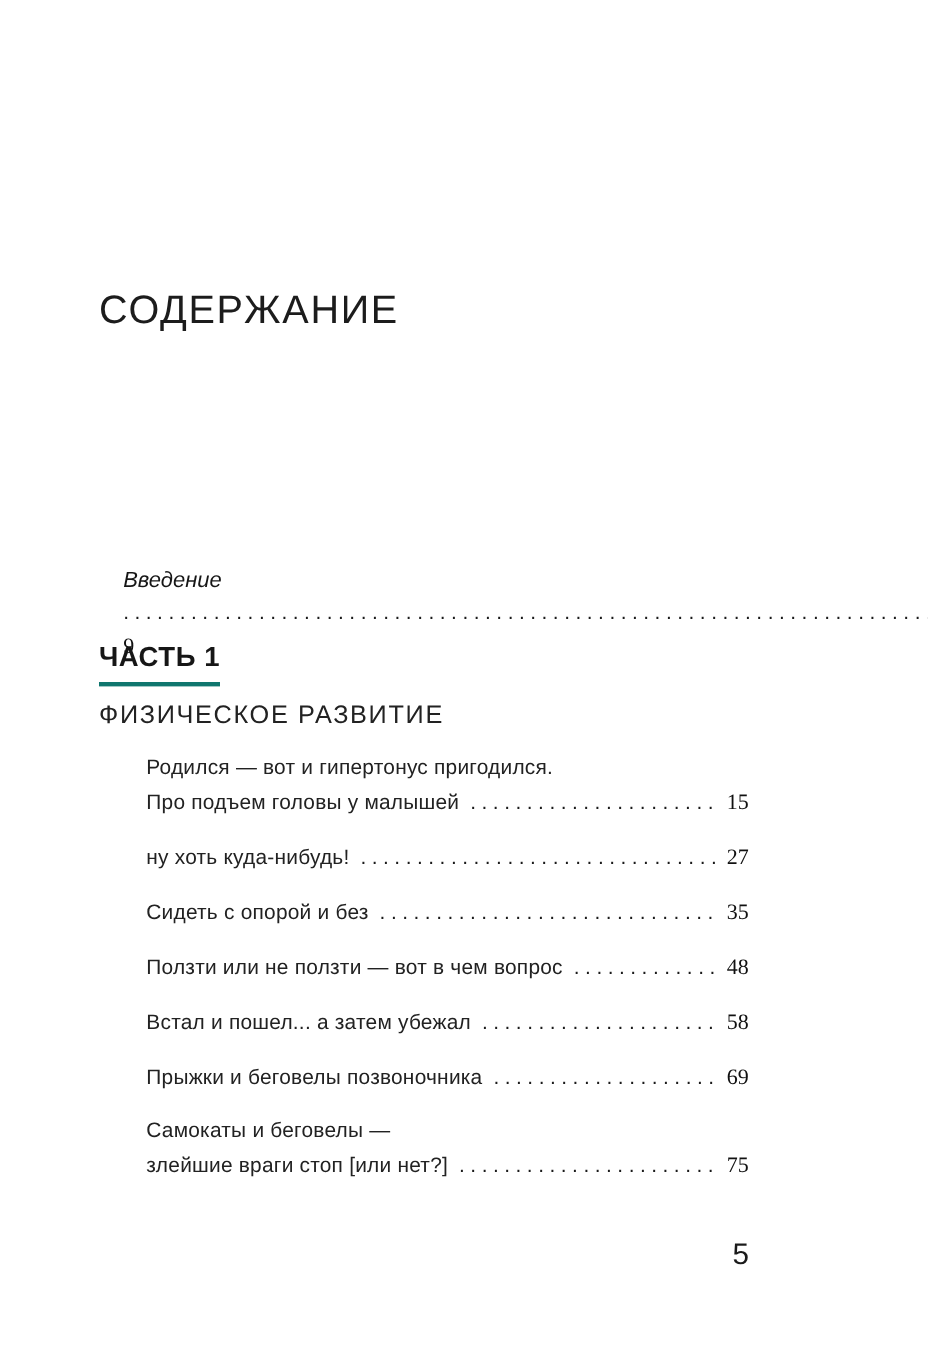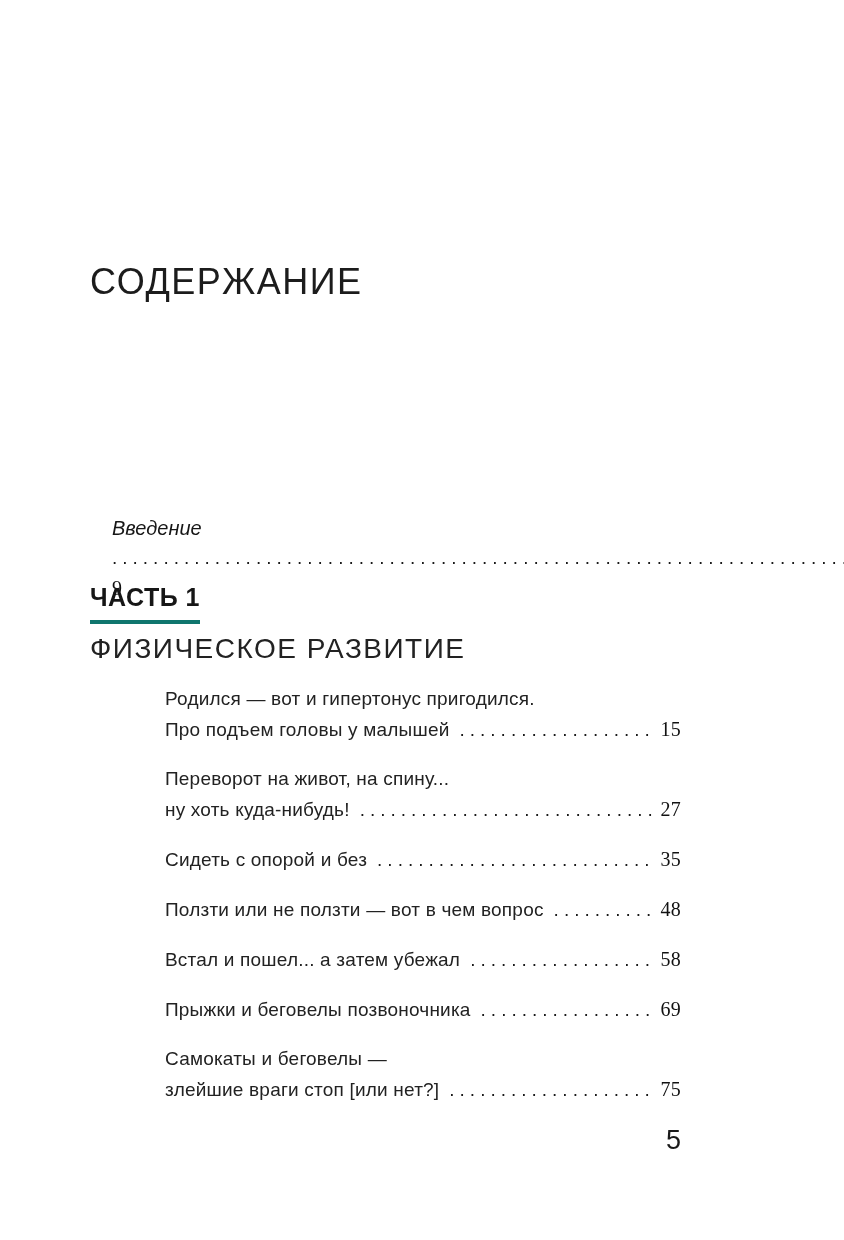--- a/index.html
+++ b/index.html
@@ -47,31 +47,31 @@
     font-size: 25px;
     font-weight: 700;
     letter-spacing: 0.5px;
     line-height: 25px;
     padding-bottom: 10px;
     border-bottom: 4px solid #0f766e;
   }
   .part-subheading {
     position: absolute;
     left: 90px; top: 637px;
-    font-size: 28px;
+    font-size: 23px;
     font-weight: 400;
     letter-spacing: 1.5px;
     line-height: 24px;
     color: #222222;
   }
   .entries {
     position: absolute;
     left: 133px; right: 147px; top: 684px;
   }
-  .entry { margin-bottom: 19px; margin-left: 32px; }
+  .entry { margin-bottom: 19px; }
   .line {
     font-size: 19px;
     line-height: 30px;
     letter-spacing: 0.2px;
     color: #222222;
   }
   .leader-line {
     display: flex;
     align-items: baseline;
   }
@@ -127,23 +127,20 @@
         <span class="txt">Родился — вот и гипертонус пригодился.</span>
       </div>
       <div class="line leader-line">
         <span class="txt">Про подъем головы у малышей</span>
         <span class="dots">........................................................................................................................</span>
         <span class="num">15</span>
       </div>
     </div>
 
     <div class="entry">
-      <div class="line">
-        <span class="txt">Переворот на живот, на спину...</span>
-      </div>
       <div class="line leader-line">
         <span class="txt">ну хоть куда-нибудь!</span>
         <span class="dots">........................................................................................................................</span>
         <span class="num">27</span>
       </div>
     </div>
 
     <div class="entry">
       <div class="line leader-line">
         <span class="txt">Сидеть с опорой и без</span>

